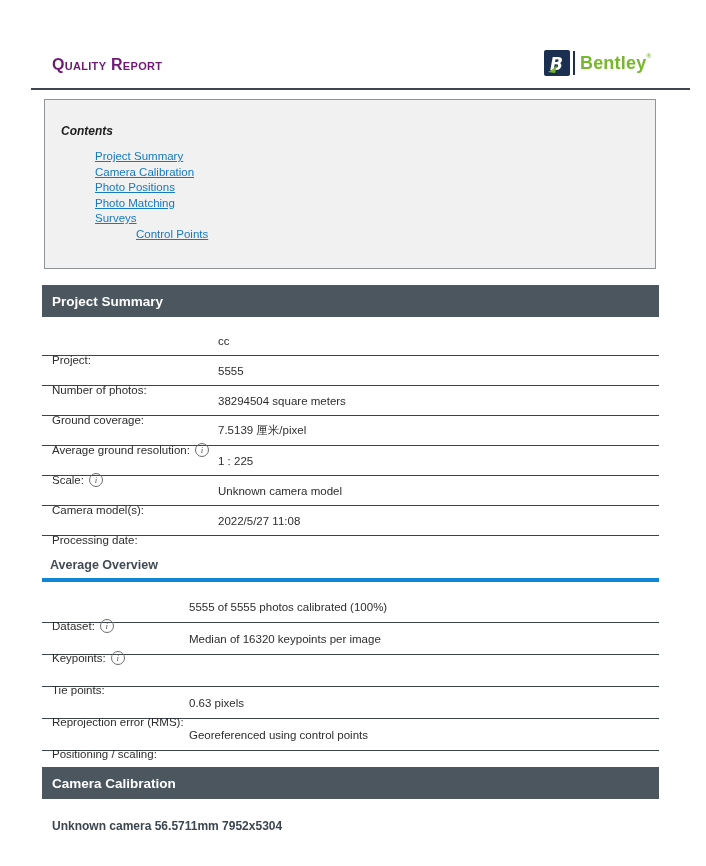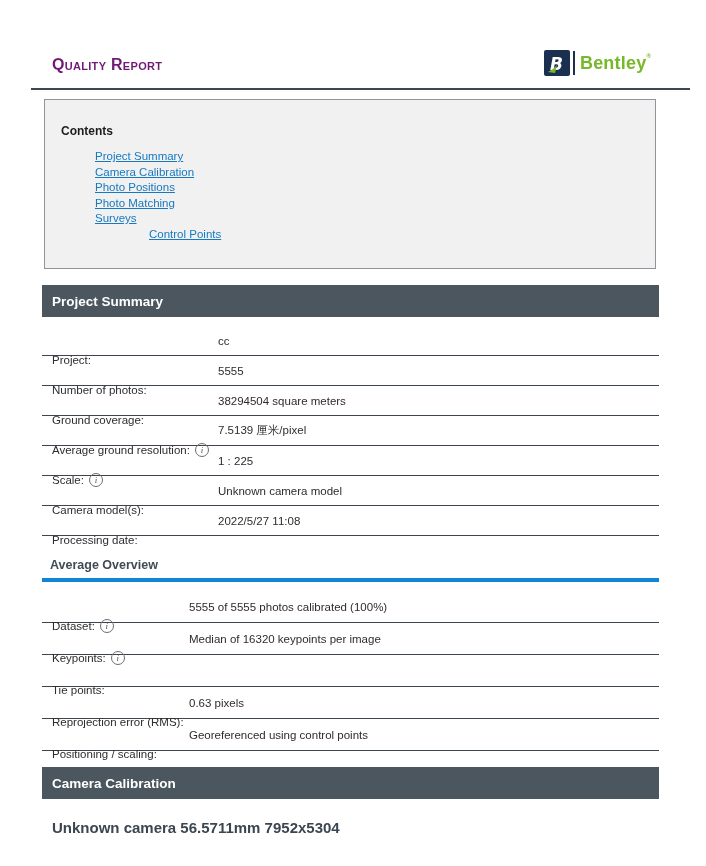--- a/index.html
+++ b/index.html
@@ -26,29 +26,29 @@
   }
   .brand-reg { color:#76b82a; font-size:6px; vertical-align:top; }
   .title-rule { margin:0 16px 0 31px; height:0; border-top:2px solid #3d4750; }
 
   
   .contents-box {
     margin:9px 50px 0 44px; height:170px; box-sizing:border-box;
     background:#f1f1f2; border:1px solid #8f9498;
   }
   .contents-heading {
-    margin:24px 0 12px 16px; font-size:12px; font-weight:bold; color:#1d1d1d;
+    margin:24px 0 12px 16px; font-size:12px; font-weight:bold; color:#1d1d1d;font-style:italic;
   }
   .contents-links { margin-left:50px; }
   .toc-link {
     display:block; width:max-content;
     font-size:11.5px; color:#1779bf; text-decoration:underline;
     margin-bottom:3.5px; cursor:pointer;
   }
-  .toc-link.indent-2 { margin-left:54px; }
+  .toc-link.indent-2 { margin-left:41px; }
 
   
   .section-bar {
     margin:16px 47px 0 42px; height:32px; background:#4c565e;
     color:#ffffff; font-size:13.5px; font-weight:bold;
     display:flex; align-items:center; padding-left:10px; box-sizing:border-box;
   }
 
   
   .kv-table { margin:9px 47px 0 42px; }
@@ -75,21 +75,21 @@
 
   
   .subsection-heading {
     margin:14px 47px 0 42px; padding-left:8px; height:22px;
     font-size:12.5px; font-weight:bold; color:#414b55;
     display:flex; align-items:flex-end;
   }
   .accent-bar { margin:6px 47px 0 42px; height:4px; background:#0e86d4; }
   .camera-sub {
     margin:20px 47px 0 42px; padding-left:10px; height:16px;
-    font-size:15px; font-weight:bold; color:#3c4650;
+    font-size:12px; font-weight:bold; color:#3c4650;
   }
 </style>
 </head>
 <body>
 
 <div class="header">
   <div class="report-title">Quality Report</div>
   <div class="brand">
     <svg class="brand-mark" width="26" height="26" viewBox="0 0 26 26">
       <rect width="26" height="26" rx="2" fill="#1b3050"></rect>

